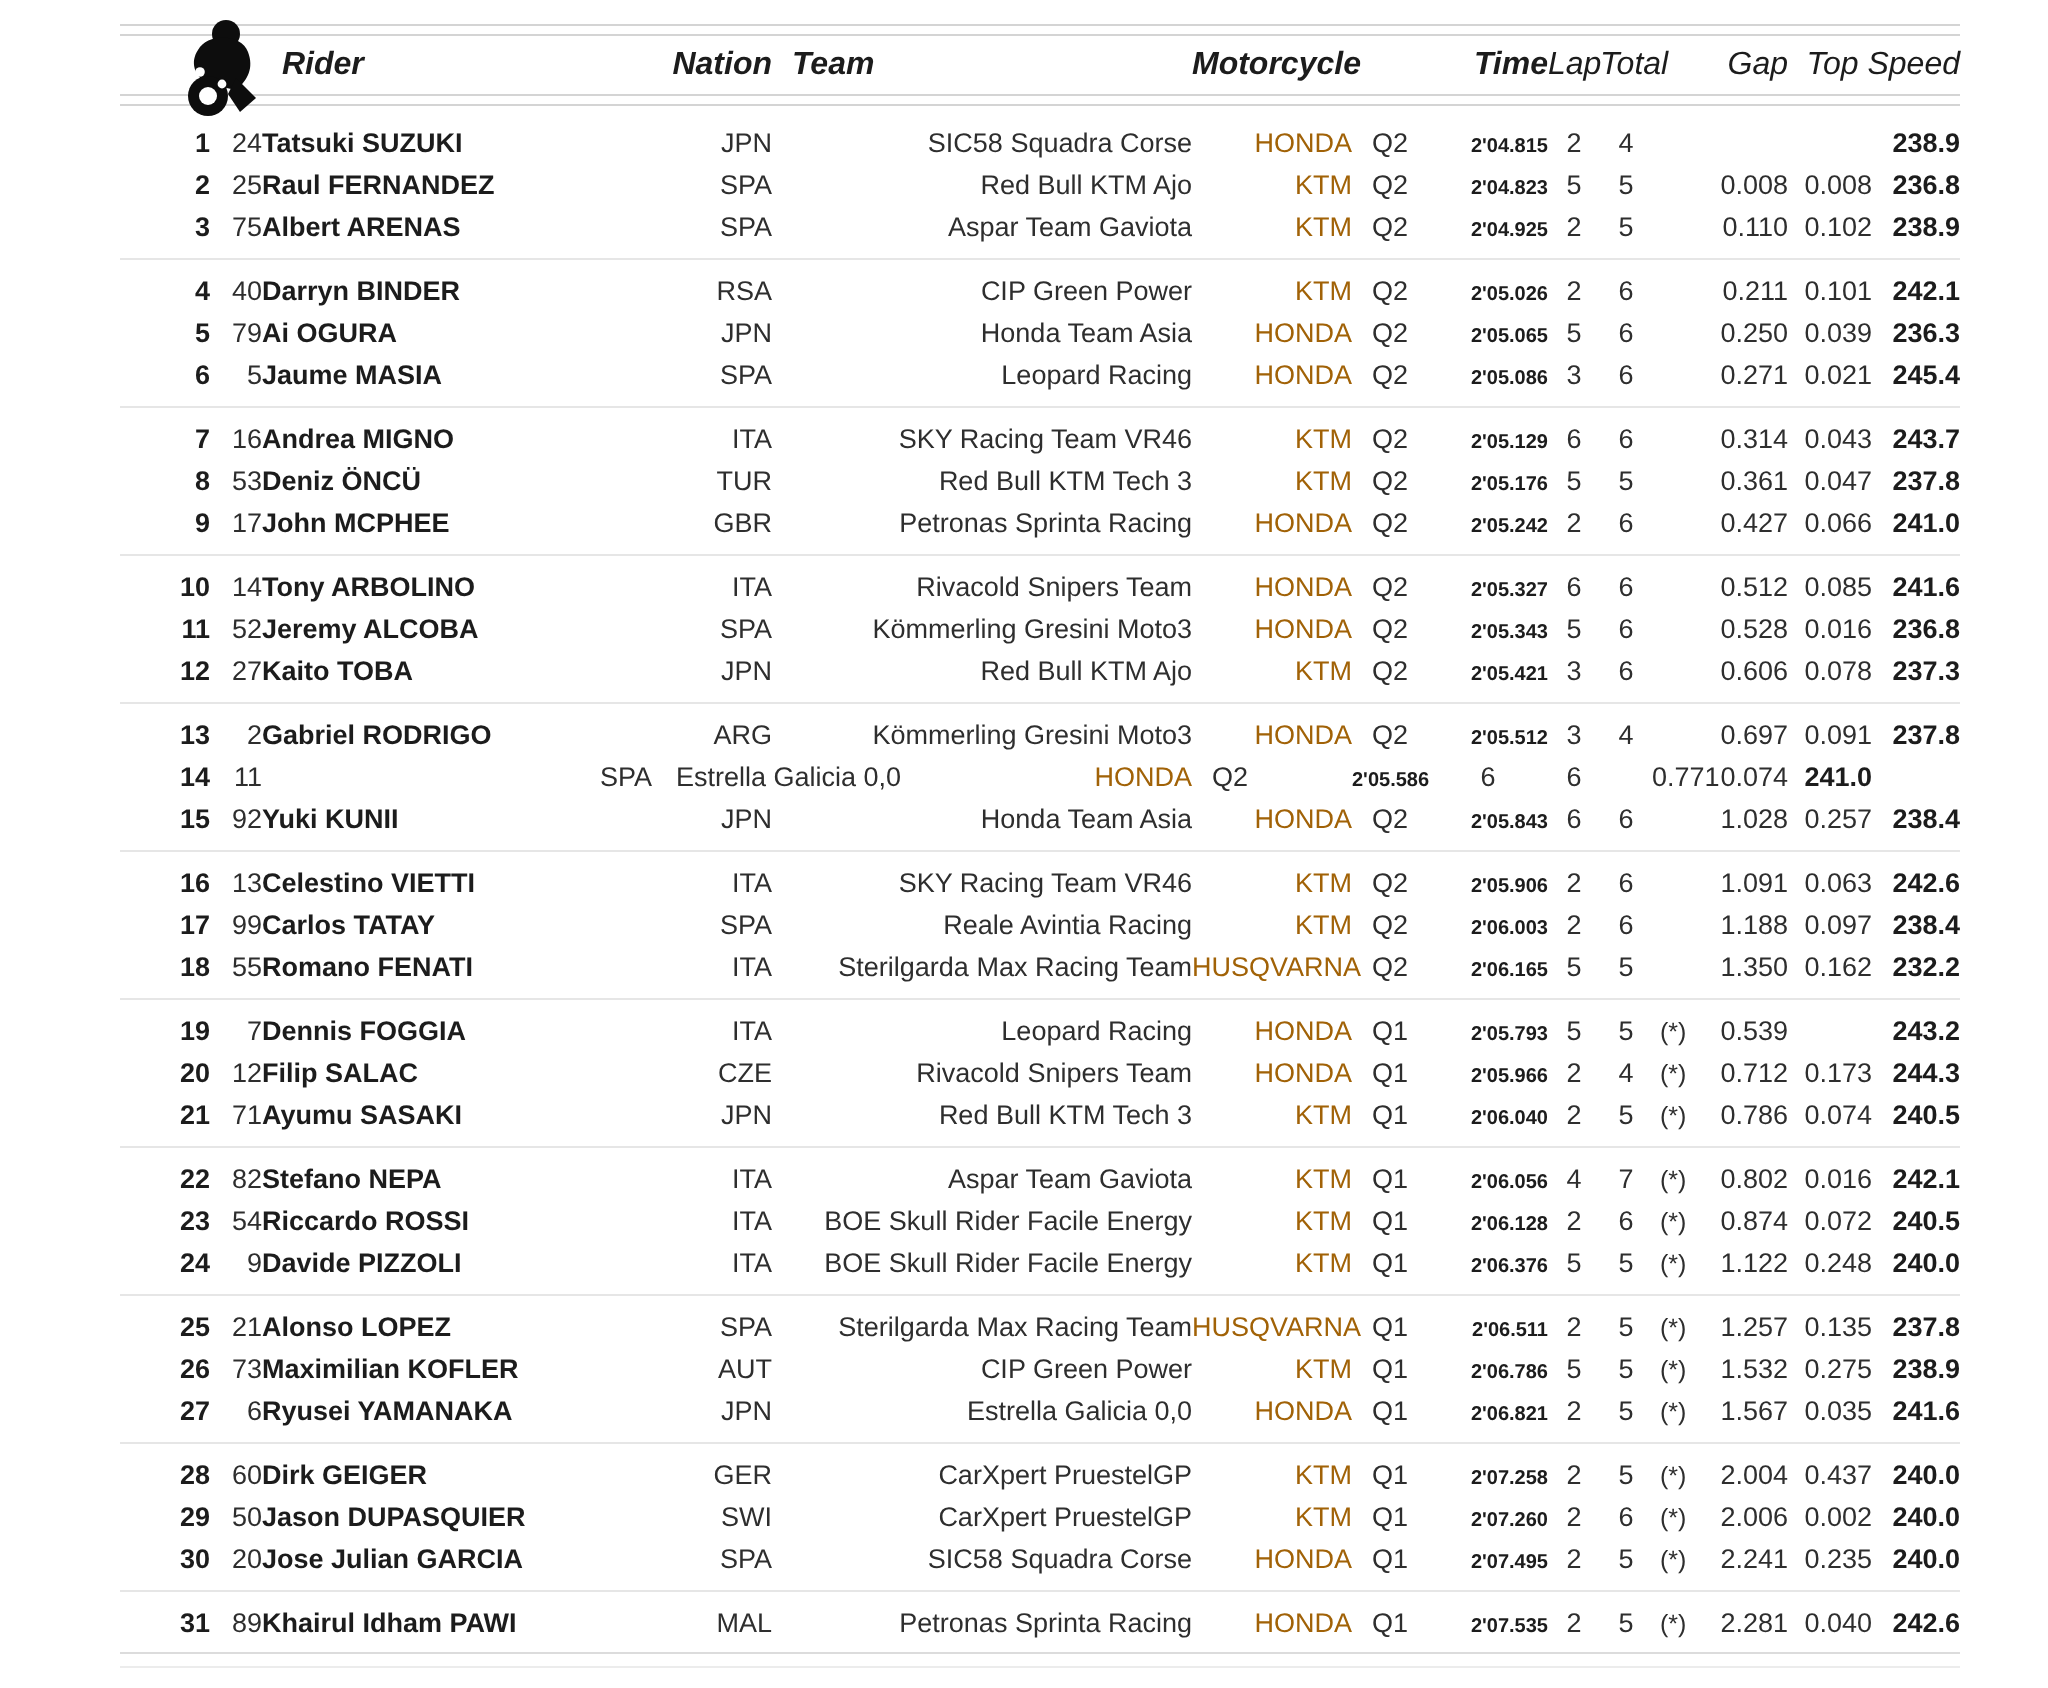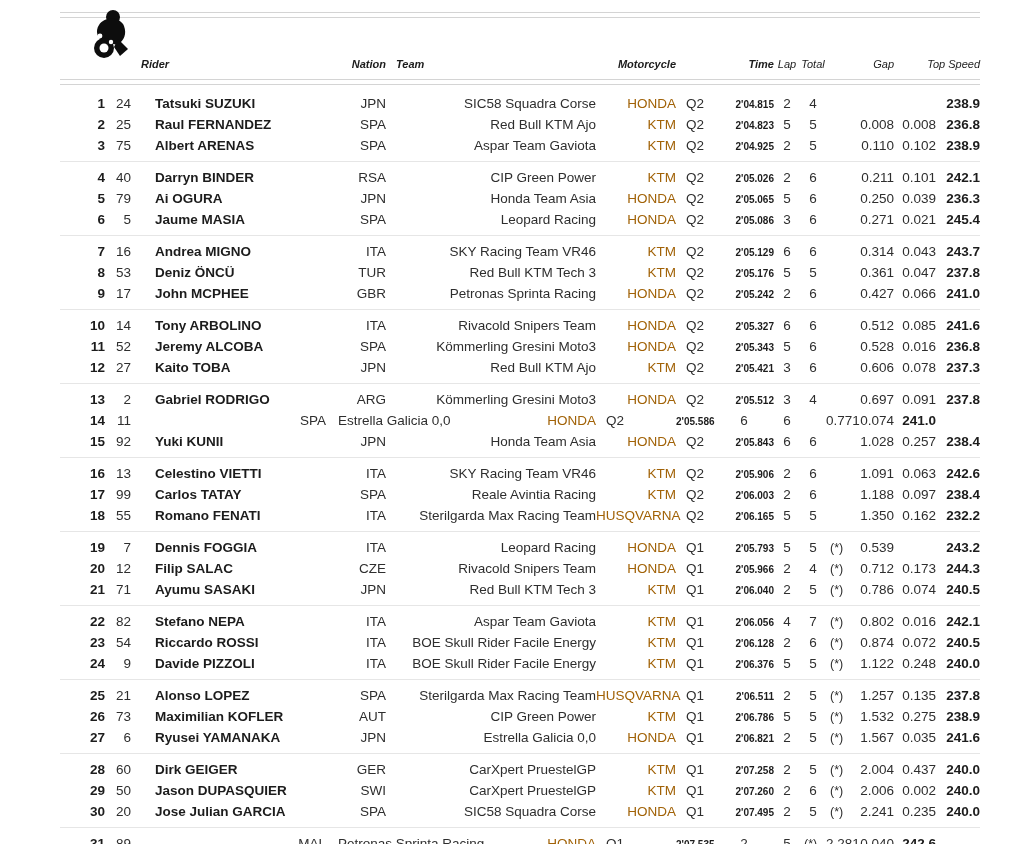--- a/index.html
+++ b/index.html
@@ -13,35 +13,35 @@
   
   .dbl-rule{height:4px;border-top:1px solid #d4d4d4;border-bottom:1px solid #d4d4d4;}
 
   
   .grid{
     display:grid;
     grid-template-columns:45px 26px 195px 60px 210px 80px 38px 60px 26px 26px 22px 46px 42px 44px;
     align-items:baseline;
     white-space:nowrap;
   }
-  .header-row{height:29px;line-height:29px;font-size:11px;font-style:italic;align-items:center;margin-top:32px;}
+  .header-row{height:29px;line-height:29px;font-size:16px;font-style:italic;align-items:center;}
   .header-row .b{font-weight:bold;}
   .h-left{text-align:left;padding-left:10px;}
   .h-right{text-align:right;}
   .h-center{text-align:center;}
   .h-span2{grid-column:span 2;}
 
   .bike-icon{position:absolute;left:30px;top:-3px;width:42px;height:50px;z-index:2;}
 
   .tbody{padding-top:8px;}
   .row{height:21px;line-height:21px;font-size:13.5px;}
   .row span{display:block;overflow:visible;}
   .c-pos{text-align:right;font-weight:bold;}
   .c-num{text-align:right;color:#2e2e2e;}
-  .c-rider{text-align:left;padding-left:24px;font-weight:bold;}
+  .c-rider{text-align:left;padding-left:0;font-weight:bold;}
   .c-nation{text-align:right;color:#2e2e2e;}
   .c-team{text-align:right;padding-left:12px;color:#2e2e2e;}
   .c-bike{text-align:right;color:#a16207;}
   .c-session{text-align:left;padding-left:10px;color:#2e2e2e;}
   .c-time{text-align:right;font-weight:bold;font-size:10px;}
   .c-lap,.c-total{text-align:center;color:#2e2e2e;}
   .c-star{text-align:left;padding-left:4px;color:#2e2e2e;font-size:12.5px;}
   .c-gap,.c-gapprev{text-align:right;color:#2e2e2e;}
   .c-speed{text-align:right;font-weight:bold;}
 
@@ -571,20 +571,21 @@
       <span class="c-total">5</span>
       <span class="c-star">(*)</span>
       <span class="c-gap">2.241</span>
       <span class="c-gapprev">0.235</span>
       <span class="c-speed">240.0</span>
     </div>
       <div class="group-sep"></div>
       <div class="grid row">
       <span class="c-pos">31</span>
       <span class="c-num">89</span>
+      <span class="c-rider">Khairul Idham PAWI</span>
       <span class="c-nation">MAL</span>
       <span class="c-team">Petronas Sprinta Racing</span>
       <span class="c-bike">HONDA</span>
       <span class="c-session">Q1</span>
       <span class="c-time">2'07.535</span>
       <span class="c-lap">2</span>
       <span class="c-total">5</span>
       <span class="c-star">(*)</span>
       <span class="c-gap">2.281</span>
       <span class="c-gapprev">0.040</span>

